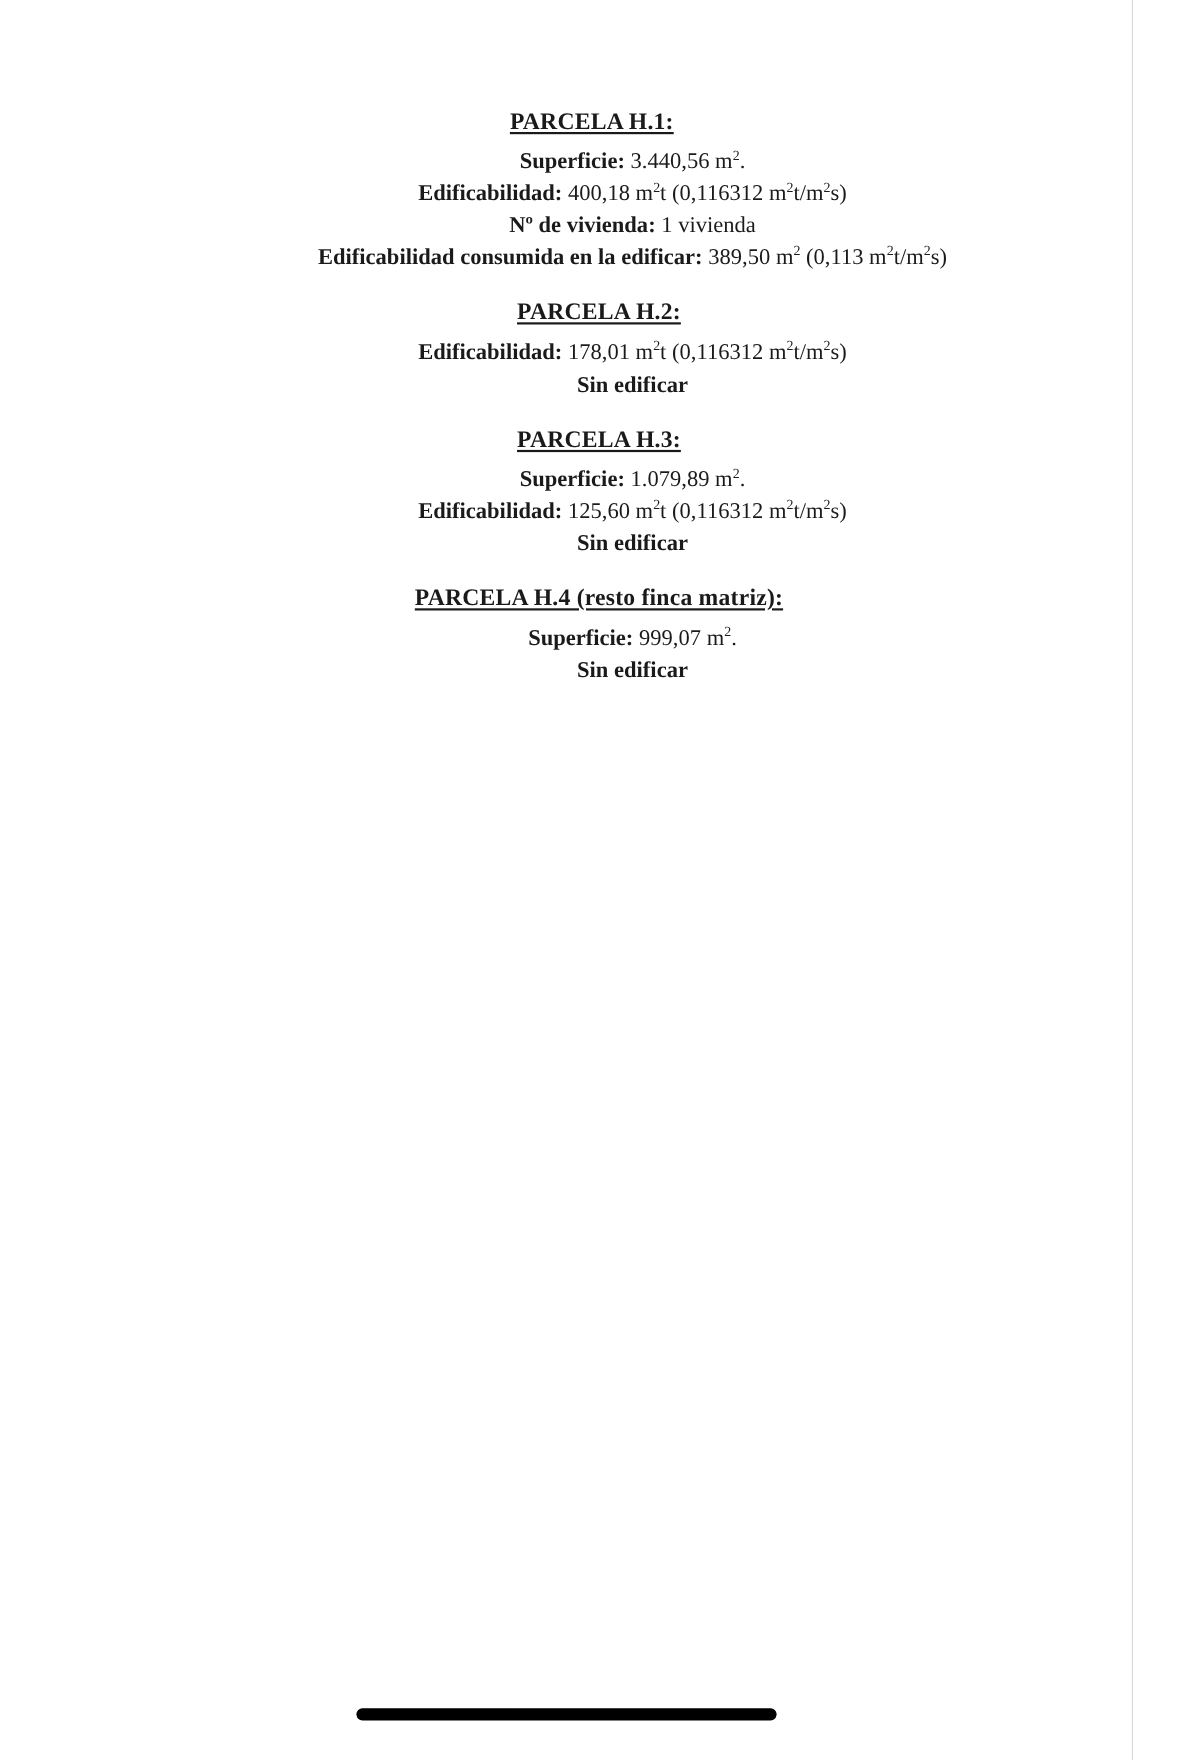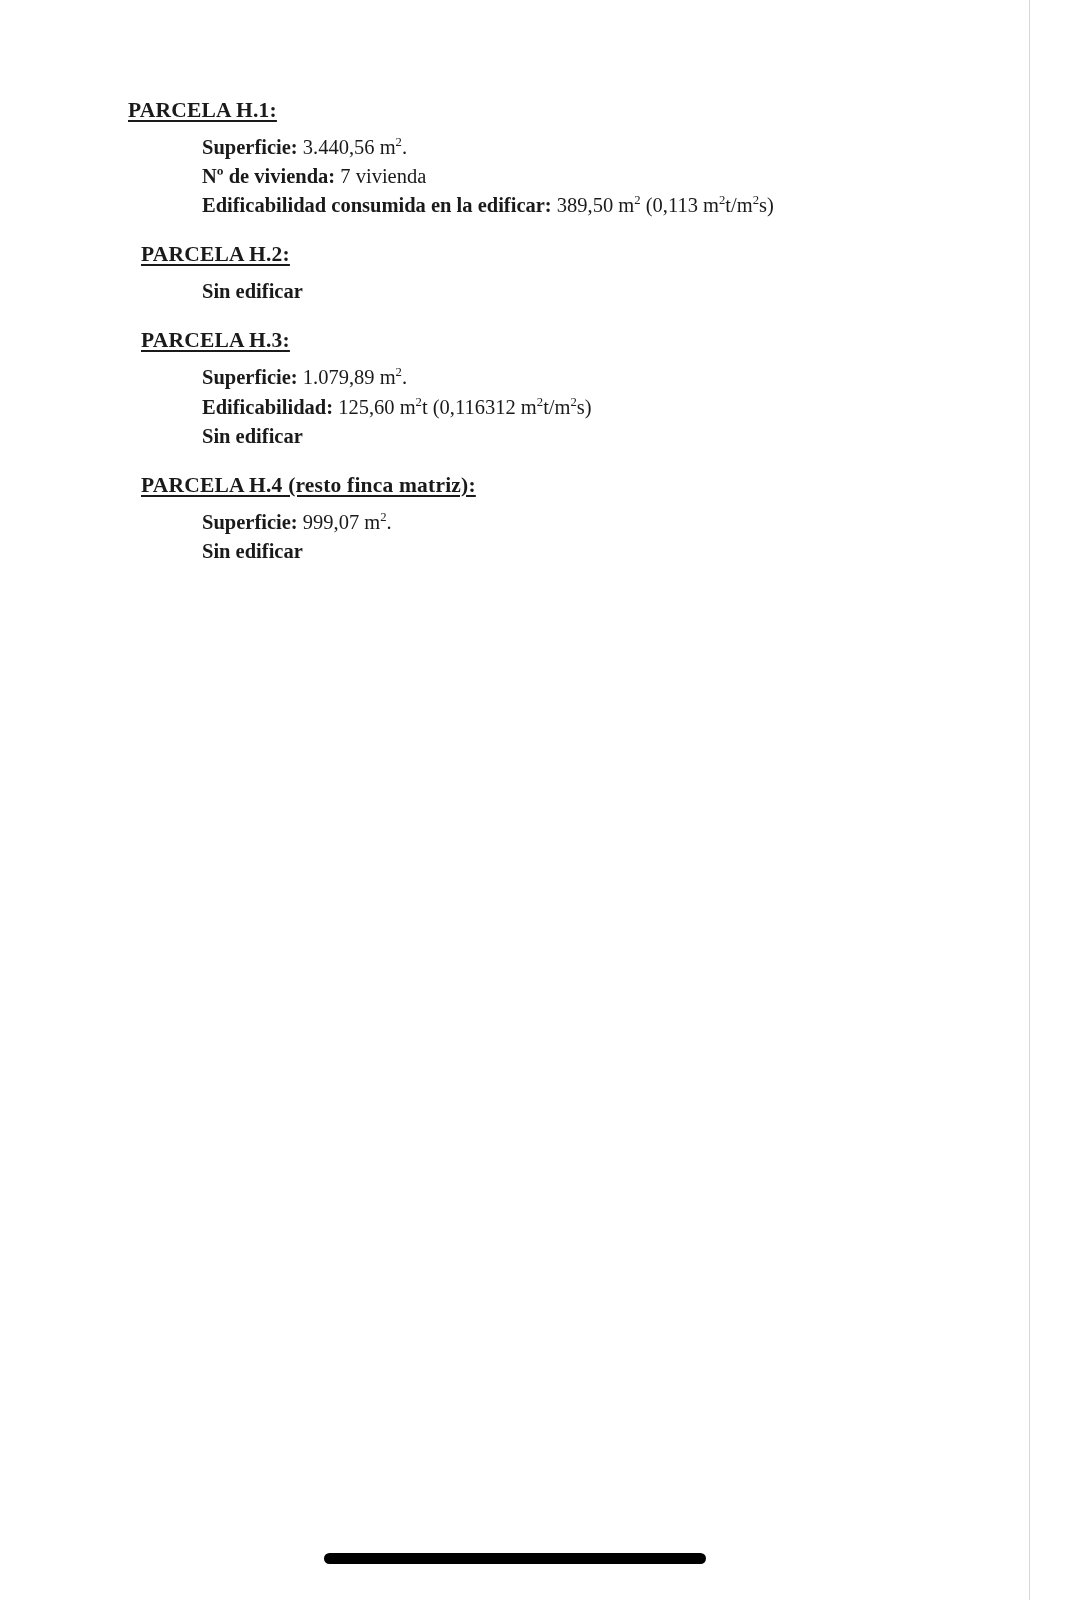--- a/index.html
+++ b/index.html
@@ -26,20 +26,21 @@
     box-sizing: border-box;
   }
   .doc-body {
     position: absolute;
     top: 98px;
     left: 128px;
     width: 820px;
   }
   .parcel-block {
     margin-bottom: 22px;
+    text-align: center;
   }
   .parcel-title {
     font-weight: bold;
     font-size: 21.5px;
     letter-spacing: 0.2px;
     text-decoration: underline;
     text-underline-offset: 3px;
     margin: 0 0 10px 0;
     display: inline-block;
   }
@@ -94,31 +95,37 @@
 <div class="page">
   <div class="doc-body">
 
     <section class="parcel-block indent-1">
       <div class="parcel-title">PARCELA  H.1:</div>
       <ul class="detail-list">
         <li class="detail-line">
           <span class="lbl">Superficie:</span><span class="val"> 3.440,56 m<sup>2</sup>.</span>
         </li>
         <li class="detail-line">
-          <span class="lbl">Nº de vivienda:</span><span class="val"> 7 vivienda</span>
+          <span class="lbl">Edificabilidad:</span><span class="val"> 400,18 m<sup>2</sup>t (0,116312 m<sup>2</sup>t/m<sup>2</sup>s)</span>
+        </li>
+        <li class="detail-line">
+          <span class="lbl">Nº de vivienda:</span><span class="val"> 1 vivienda</span>
         </li>
         <li class="detail-line">
           <span class="lbl">Edificabilidad consumida en la edificar:</span><span class="val"> 389,50 m<sup>2</sup> (0,113 m<sup>2</sup>t/m<sup>2</sup>s)</span>
         </li>
       </ul>
     </section>
 
     <section class="parcel-block indent-2">
       <div class="parcel-title">PARCELA H.2:</div>
       <ul class="detail-list">
+        <li class="detail-line">
+          <span class="lbl">Edificabilidad:</span><span class="val"> 178,01 m<sup>2</sup>t (0,116312 m<sup>2</sup>t/m<sup>2</sup>s)</span>
+        </li>
         <li class="detail-line bold-only">
           <span class="lbl">Sin edificar</span><span class="val"></span>
         </li>
       </ul>
     </section>
 
     <section class="parcel-block indent-2">
       <div class="parcel-title">PARCELA H.3:</div>
       <ul class="detail-list">
         <li class="detail-line">

